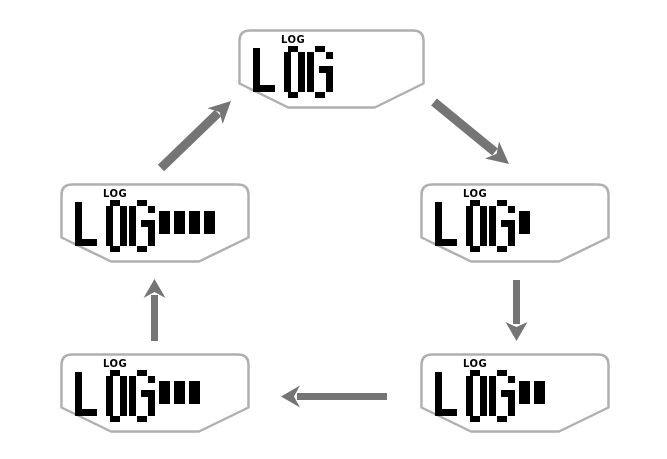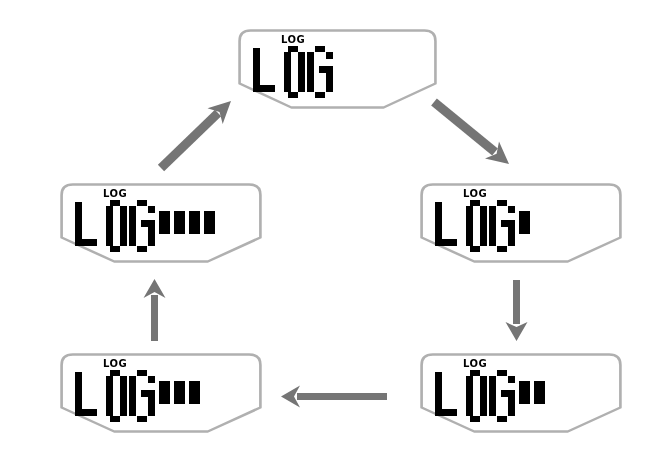--- a/index.html
+++ b/index.html
@@ -1,21 +1,21 @@
 <!DOCTYPE html>
 <html><head>
 <meta charset="utf-8">
 <style>
   html,body{margin:0;padding:0;background:#ffffff;}
   .stage{
     position:relative;width:667px;height:459px;background:#ffffff;overflow:hidden;
     font-family:"DejaVu Sans",sans-serif;
   }
   .arrow-layer{position:absolute;left:0;top:0;width:667px;height:459px;}
-  .panel{position:absolute;padding-left:12px;}
+  .panel{position:absolute;}
   .frame-svg{position:absolute;left:0;top:0;width:100%;height:100%;display:block;}
   .mini-label{
     position:absolute;left:15px;top:6px;width:80px;height:10px;
     text-align:center;font-weight:bold;font-size:10px;line-height:10px;
     letter-spacing:0.5px;color:#000;
   }
   .pixel-text{position:absolute;left:15px;top:17px;width:80px;height:52px;}
   .pixel-text svg{display:block;}
   .bar-row{position:absolute;left:99px;top:28px;height:23px;display:flex;gap:4px;}
   .bar{width:11px;height:23px;background:#000;}

